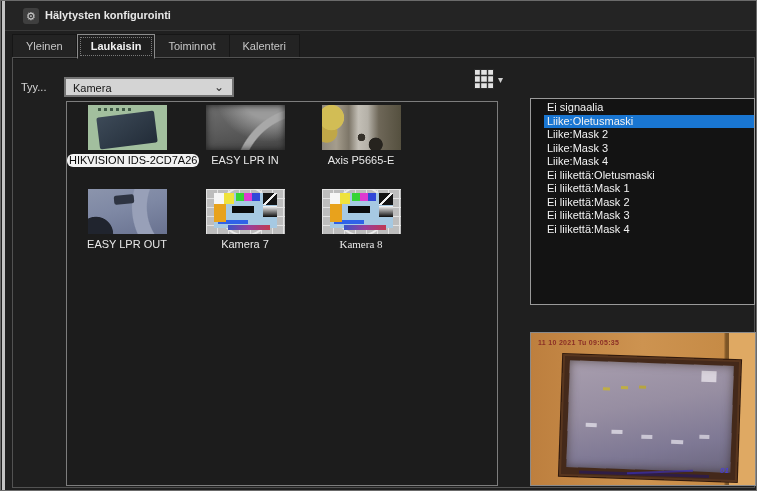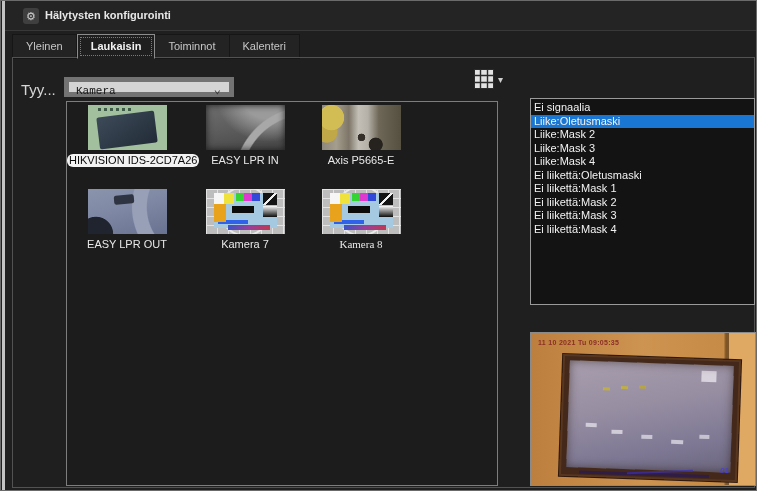--- a/index.html
+++ b/index.html
@@ -27,24 +27,24 @@
          position:relative; cursor:default; }
   .tab:first-child { border-left:1px solid #161616; }
   .tab.selected { background:#1f1f1f; border:1px solid #8c8c8c; border-bottom-color:#1f1f1f;
                   font-weight:bold; color:#f2f2f2; z-index:3;
                   outline:1px dotted #7a7a7a; outline-offset:-4px; }
 
   
   .frame { left:11px; top:56px; width:743px; height:431px; border:1px solid #525252; }
 
   
-  .filter-label { left:20px; top:80px; font-size:15px; color:#d6d6d6; }
+  .filter-label { left:20px; top:80px; font-size:11px; color:#d6d6d6; }
   .combo { left:63px; top:76px; width:170px; height:20px; background:#d4d4d4;
-           border:5px solid #737373; color:#141414; font-size:11px; line-height:18px;
-           padding-left:7px;font-family:Liberation Mono, monospace; }
+           border:2px solid #737373; color:#141414; font-size:11px; line-height:18px;
+           padding-left:7px; }
   .combo .chev { position:absolute; right:8px; top:0px; color:#333; font-size:12px;
                  line-height:16px; }
 
   
   .viewbtn { left:473px; top:66px; width:46px; height:24px; display:flex;
              align-items:center; gap:4px; }
   .viewbtn .caret { color:#cfcfcf; font-size:10px; }
 
   
   .panel { left:65px; top:100px; width:432px; height:385px; border:1px solid #7d7d7d;
@@ -99,21 +99,21 @@
       repeating-linear-gradient(90deg,#e3e3e3 0 1px, transparent 1px 11px);
     background-position: 57px 4px, 8px 4px, 18px 4px, 30px 4px, 38px 4px, 46px 4px,
       57px 4px, 8px 15px, 26px 17px, 57px 17px, 12px 31px, 22px 36px, 8px 4px, 0 0, 0 0, 0 0;
     background-size: 14px 12px, 10px 11px, 10px 11px, 8px 8px, 8px 8px, 8px 8px,
       14px 12px, 12px 18px, 22px 7px, 14px 11px, 30px 4px, 42px 5px, 63px 35px,
       100% 100%, 100% 100%, 100% 100%;
     background-repeat:no-repeat; }
 
   
   .list { left:529px; top:97px; width:225px; height:207px; background:#131313;
-          border:1px solid #9a9a9a; padding-top:2px; overflow:hidden; }
+          border:1px solid #9a9a9a; padding-top:2px; overflow:hidden;padding-left:13px; }
   .li { height:13.5px; line-height:13.5px; font-size:11px; color:#f2f2f2;
         padding-left:3px; white-space:nowrap; cursor:default; }
   .li.selected { background:#1976d2; }
 
   
   .pv { left:529px; top:331px; width:226px; height:154px; border:1px solid #8a8a8a;
         overflow:hidden;
         background:linear-gradient(90deg,#bd7f3e 0%,#cd9350 50%,#c68b46 86%,
                    #7d5526 87%,#7d5526 88.5%,#dfa963 88.5%,#dfa963 100%); }
   .pv-pole { right:36px; top:44px; width:9px; height:74px; background:#5b3c20;

